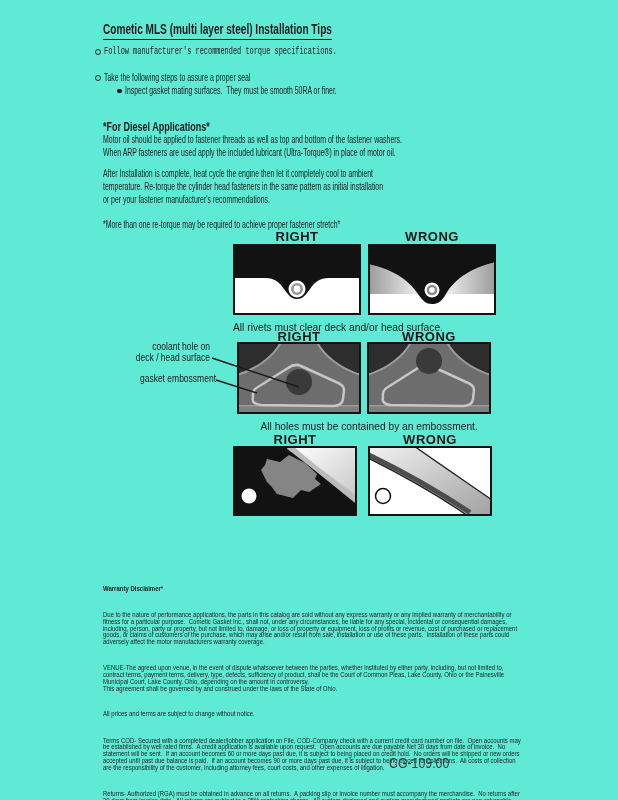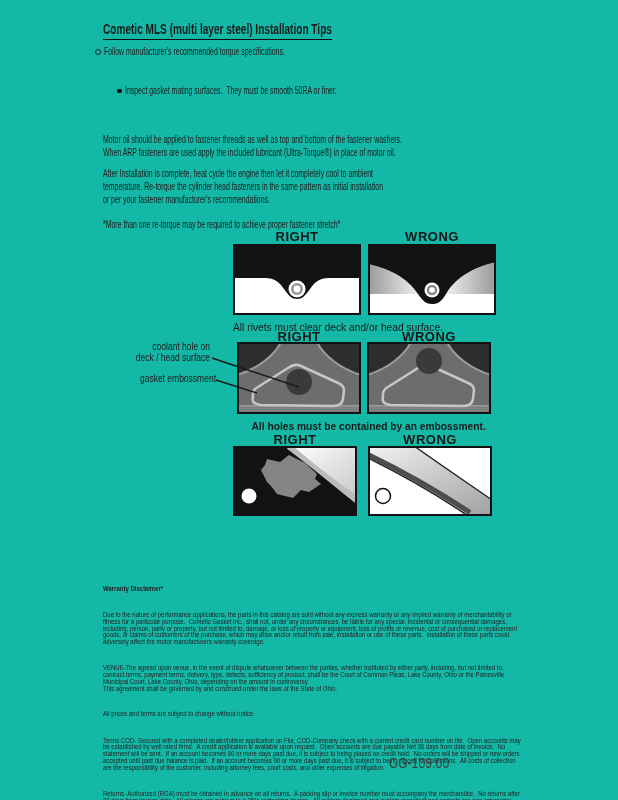--- a/index.html
+++ b/index.html
@@ -1,16 +1,16 @@
 <!DOCTYPE html>
 <html><head>
 <meta charset="utf-8">
 <style>
   html,body { margin:0; padding:0; background:#fff; }
-  .page { position:relative; width:618px; height:800px; background:#14b8a6; overflow:hidden;
+  .page { position:relative; width:618px; height:800px; background:#5eead4; overflow:hidden;
           font-family:"Liberation Sans", sans-serif; color:#1a1a1a; }
   .abs  { position:absolute; }
   .cond { display:inline-block; transform-origin:0 0; white-space:pre; }
   .s66  { transform:scaleX(0.66); }
   .s72  { transform:scaleX(0.72); }
   .s89  { transform:scaleX(0.89); }
   .oc   { transform-origin:50% 0; }
   .title { font-size:14px; font-weight:bold; border-bottom:1.6px solid #111; padding-bottom:2px; }
   .body-text { font-size:10.5px; line-height:13px; }
   .h2 { font-size:12.5px; font-weight:bold; }
@@ -30,29 +30,36 @@
 </style>
 </head>
 <body>
 
 <div class="page">
 
   <div class="abs" style="left:103px; top:20px;">
     <span class="cond s72 title">Cometic MLS (multi layer steel) Installation Tips</span>
   </div>
 
-  <div class="bullet body-text" style="left:95px; top:45px;">
+  <div class="bullet body-text" style="left:95px; top:45px;font-family:Liberation Mono, monospace;">
     <span class="mk-o"></span>
     <span class="cond s66">Follow manufacturer's recommended torque specifications.</span>
+  </div>
+  <div class="bullet body-text" style="left:95px; top:71px;">
+    <span class="mk-o"></span>
+    <span class="cond s66">Take the following steps to assure a proper seal</span>
   </div>
   <div class="bullet body-text" style="left:116px; top:84px;">
     <span class="mk-f"></span>
     <span class="cond s66">Inspect gasket mating surfaces.  They must be smooth 50RA or finer.</span>
   </div>
 
+  <div class="abs" style="left:103px; top:117px;">
+    <span class="cond s72 h2">*For Diesel Applications*</span>
+  </div>
   <div class="abs cond s66 body-text" style="left:103px; top:133px;">Motor oil should be applied to fastener threads as well as top and bottom of the fastener washers.
 When ARP fasteners are used apply the included lubricant (Ultra-Torque®) in place of motor oil.</div>
   <div class="abs cond s66 body-text" style="left:103px; top:167px;">After Installation is complete, heat cycle the engine then let it completely cool to ambient
 temperature. Re-torque the cylinder head fasteners in the same pattern as initial installation
 or per your fastener manufacturer's recommendations.</div>
   <div class="abs cond s66 body-text" style="left:103px; top:218px;">*More than one re-torque may be required to achieve proper fastener stretch*</div>
 
   <div class="dg-label" style="left:233px; top:229px; width:128px;">RIGHT</div>
   <div class="dg-label" style="left:368px; top:229px; width:128px;">WRONG</div>
 
@@ -123,21 +130,21 @@
     <path d="M16,55 Q14,62 24,63 L96,64 Q105,64 106,57 L107,48 Q107,43 99,40 L64,24 Q58,21 51,26 L21,45 Q15,48 16,55 Z" fill="none" stroke="#c6c6c6" stroke-width="2.5"></path>
     <circle cx="62" cy="19" r="13" fill="#3a3a3a"></circle>
     <rect x="1" y="1" width="122" height="70" fill="none" stroke="#121212" stroke-width="2"></rect>
   </svg>
 
   <svg class="abs" style="left:90px; top:330px; z-index:5; pointer-events:none;" width="430" height="100" viewBox="0 0 430 100">
     <line x1="122" y1="28" x2="209" y2="57" stroke="#1a1a1a" stroke-width="1.4"></line>
     <line x1="126" y1="50" x2="167" y2="63" stroke="#1a1a1a" stroke-width="1.4"></line>
   </svg>
 
-  <div class="abs" style="left:237px; top:416px; width:254px; text-align:center;font-weight:bold;">
+  <div class="abs" style="left:237px; top:416px; width:254px; text-align:right;">
     <span class="cond s89 oc caption">All holes must be contained by an embossment.</span>
   </div>
 
   <div class="dg-label" style="left:233px; top:432px; width:124px;">RIGHT</div>
   <div class="dg-label" style="left:368px; top:432px; width:124px;">WRONG</div>
 
   <svg class="panel" style="left:233px; top:446px;" width="124" height="70" viewBox="0 0 124 70">
     <defs>
       <linearGradient id="r3w" x1="0" y1="0" x2="1" y2="1">
         <stop offset="0" stop-color="#ffffff"></stop>

